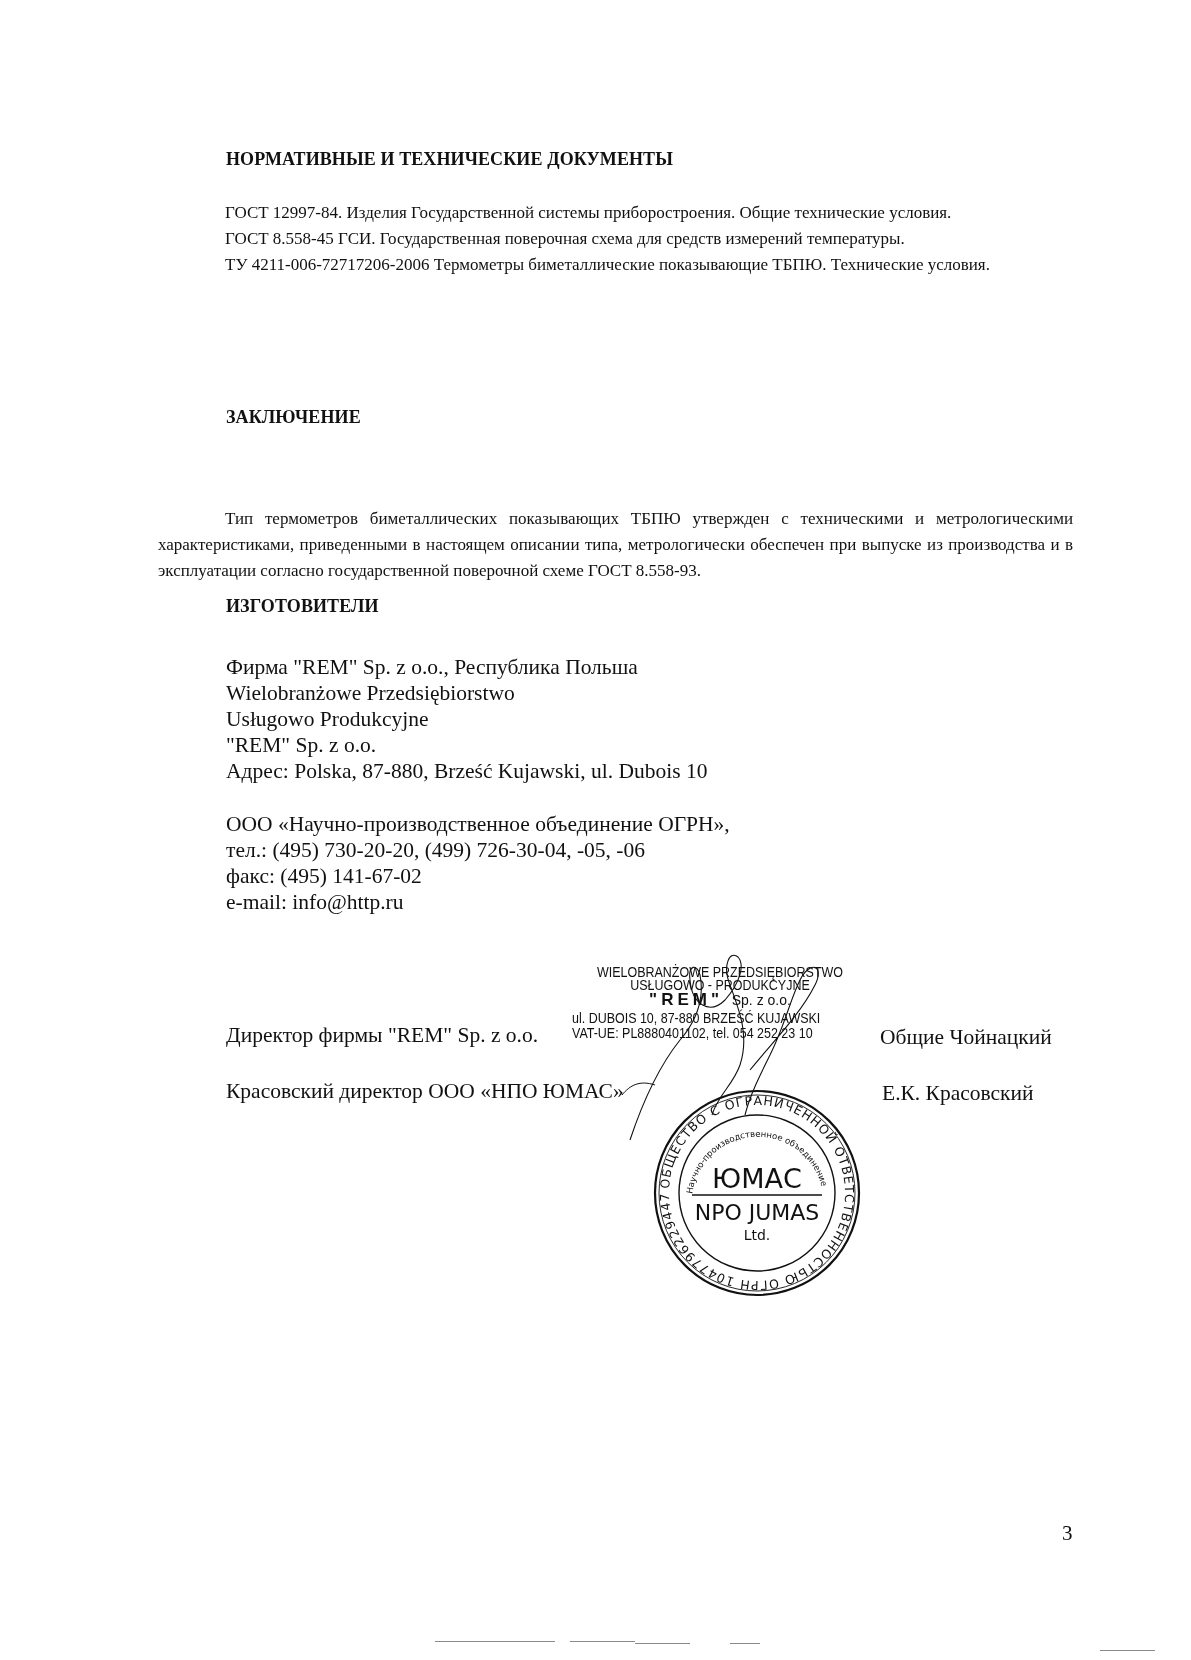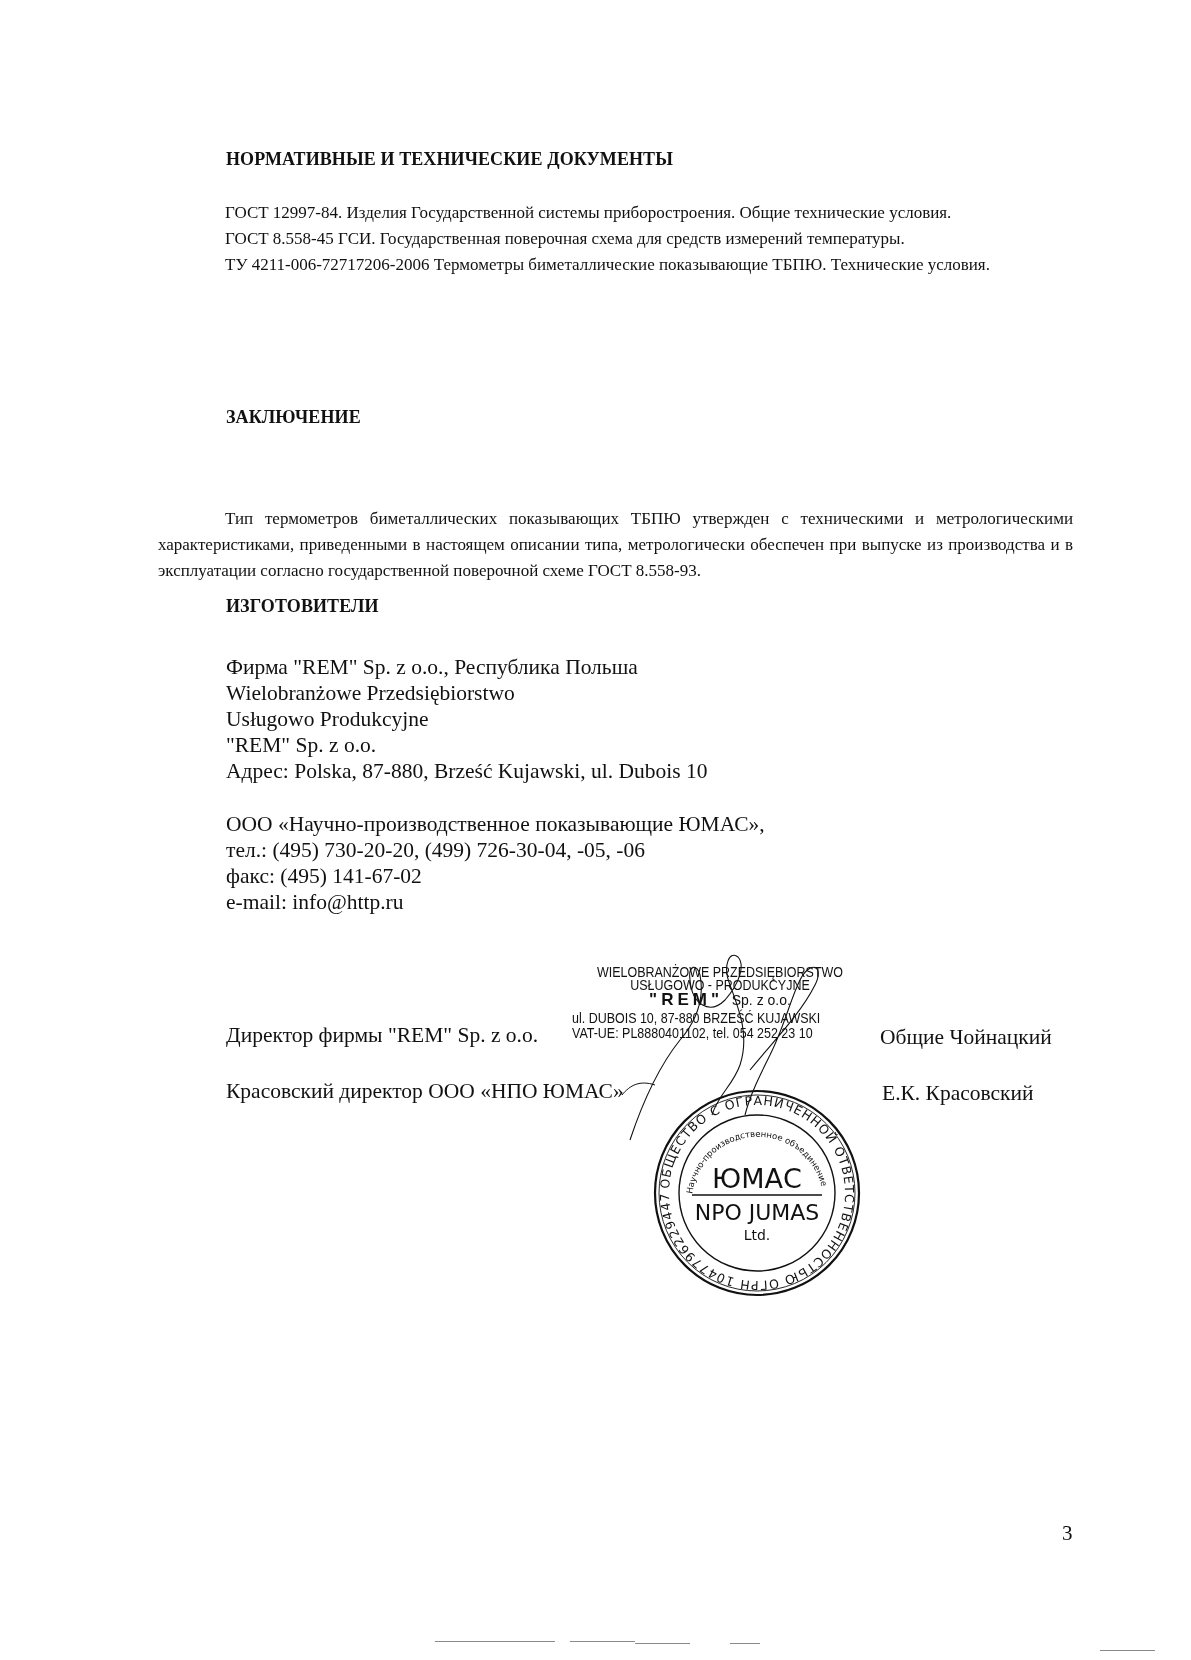--- a/index.html
+++ b/index.html
@@ -43,21 +43,21 @@
 
 <div class="abs t lines" style="left:226px; top:654px;">
   <div>Фирма "REM" Sp. z o.o., Республика Польша</div>
   <div>Wielobranżowe Przedsiębiorstwo</div>
   <div>Usługowo Produkcyjne</div>
   <div>"REM" Sp. z o.o.</div>
   <div>Адрес: Polska, 87-880, Brześć Kujawski, ul. Dubois 10</div>
 </div>
 
 <div class="abs t lines" style="left:226px; top:811px;">
-  <div>ООО «Научно-производственное показывающие ЮМАС»,</div>
+  <div>ООО «Научно-производственное объединение ОГРН»,</div>
   <div>тел.: (495) 730-20-20, (499) 726-30-04, -05, -06</div>
   <div>факс: (495) 141-67-02</div>
   <div>e-mail: info@http.ru</div>
 </div>
 
 <div class="stamp">
   <div class="l">WIELOBRANŻOWE PRZEDSIĘBIORSTWO</div>
   <div class="l">USŁUGOWO - PRODUKCYJNE</div>
   <div class="rem">
     <span>"REM"</span>

